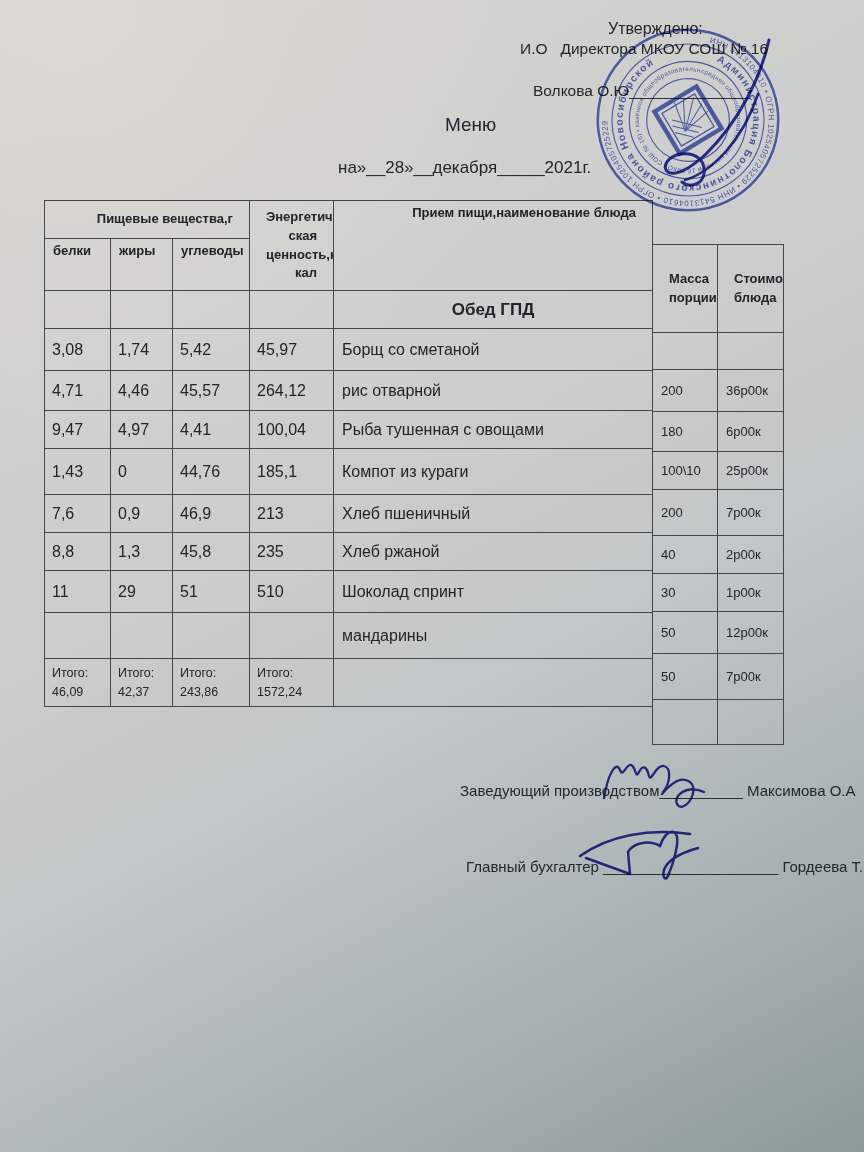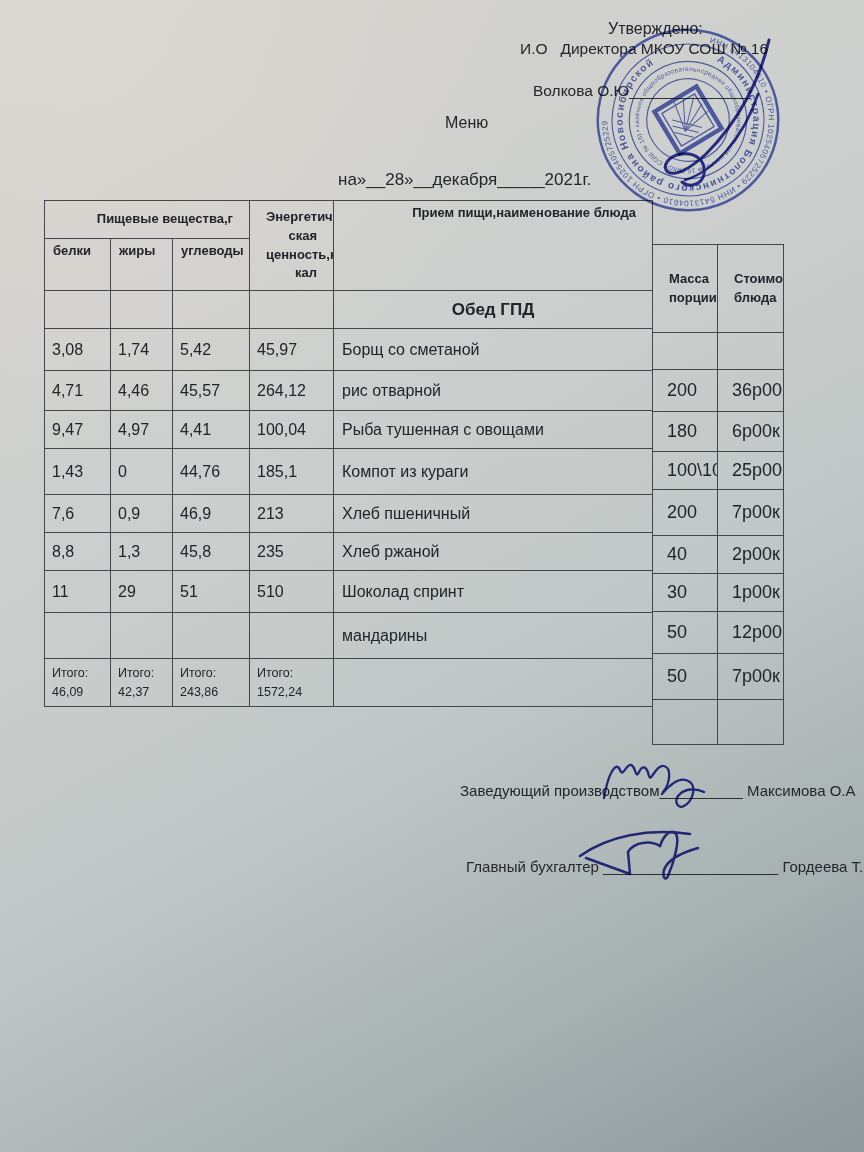--- a/index.html
+++ b/index.html
@@ -13,36 +13,36 @@
       radial-gradient(120% 90% at 8% 0%, #dcd8d2 0%, rgba(220,216,210,0) 45%),
       linear-gradient(152deg, #d6d3ce 0%, #cccfce 36%, #c2c8c7 58%, #a6b0b1 82%, #8d989a 100%);
   }
 
   .abs { position:absolute; }
 
   
   .t-approved { left:608px; top:20px;  font-size:16px; }
   .t-director { left:520px; top:40px; font-size:15.5px; white-space:pre; }
   .t-signer   { left:533px; top:82px; font-size:15.5px; white-space:pre; z-index:1; }
-  .t-title    { left:445px; top:114px; font-size:16px; }
-  .t-date     { left:338px; top:158px; font-size:17px; white-space:pre;margin-top:12px; }
+  .t-title    { left:445px; top:114px; font-size:19px; }
+  .t-date     { left:338px; top:158px; font-size:17px; white-space:pre; }
 
   
   table { border-collapse:collapse; table-layout:fixed; }
   td { border:1.5px solid #43464a; font-size:16px; color:#212428; vertical-align:middle; overflow:hidden; }
   .tbl-left  { left:44px;  top:200px; width:608px; }
   .tbl-right { left:652px; top:204px; width:131px;margin-top:40px; }
   td.hdr   { font-size:13px; font-weight:bold; text-align:right; vertical-align:middle; padding:2px 16px; line-height:1.45; }
   td.hdr-l { font-size:13px; font-weight:bold; text-align:left; vertical-align:top; padding:4px 0 0 8px;margin-left:8px; }
   td.hdr-t { vertical-align:top; padding-top:3px; }
   td.num   { padding-left:7px; }
   td.dish  { padding-left:8px; }
   td.section-cell { font-weight:bold; font-size:17px; text-align:center; }
   td.total { font-size:12.5px; vertical-align:top; padding:5px 0 0 7px; line-height:1.55;margin-left:19px; }
-  td.mass, td.cost { padding-left:14px; font-size:18px; }
+  td.mass, td.cost { padding-left:8px; font-size:13px; }
 
   
   .stamp {
     left:592px; top:24px; width:192px; height:192px;
     transform:rotate(14deg);
     opacity:.82; mix-blend-mode:multiply; z-index:2;
   }
   .stamp text { fill:#3a4cb5; }
   .stamp .shape { stroke:#3a4cb5; fill:none; }
   .pen { position:absolute; mix-blend-mode:multiply; z-index:3; }

